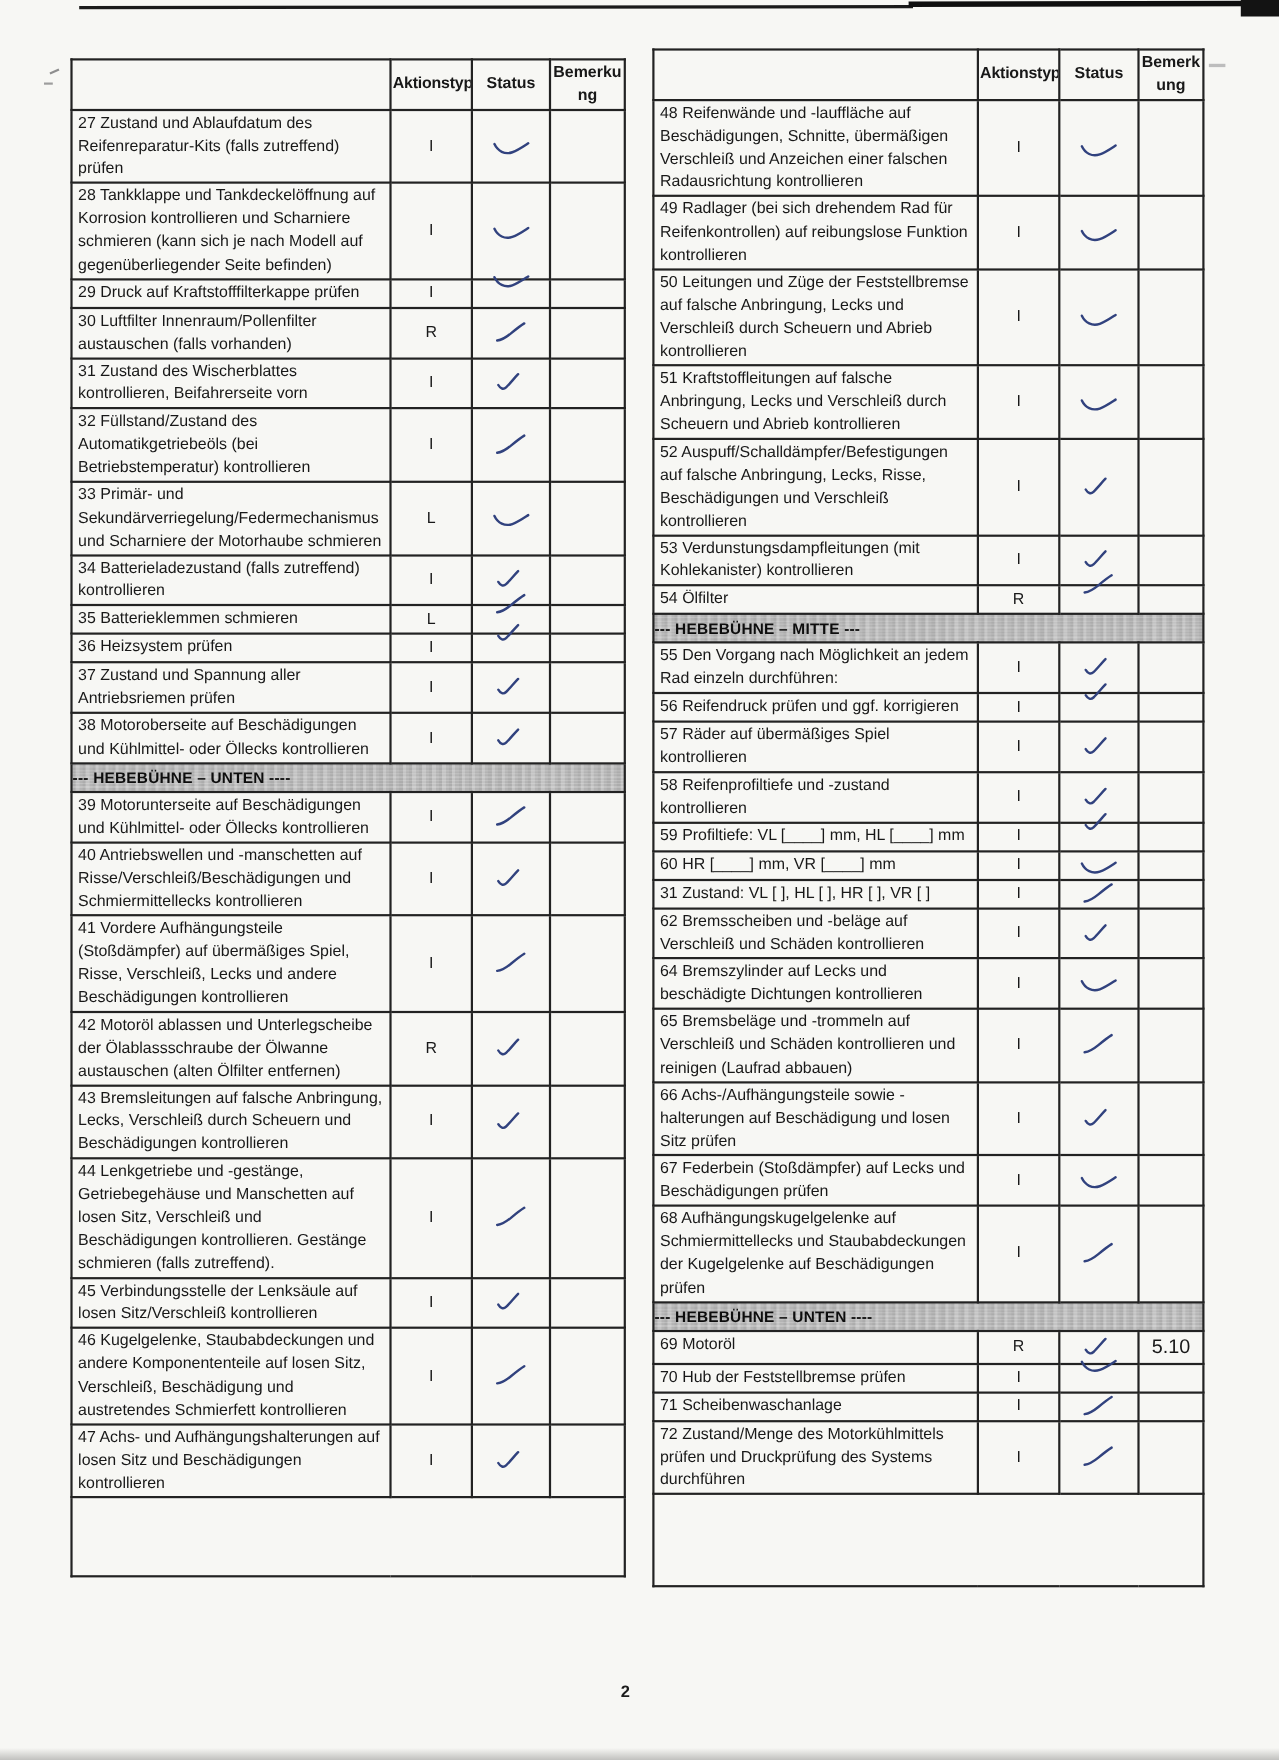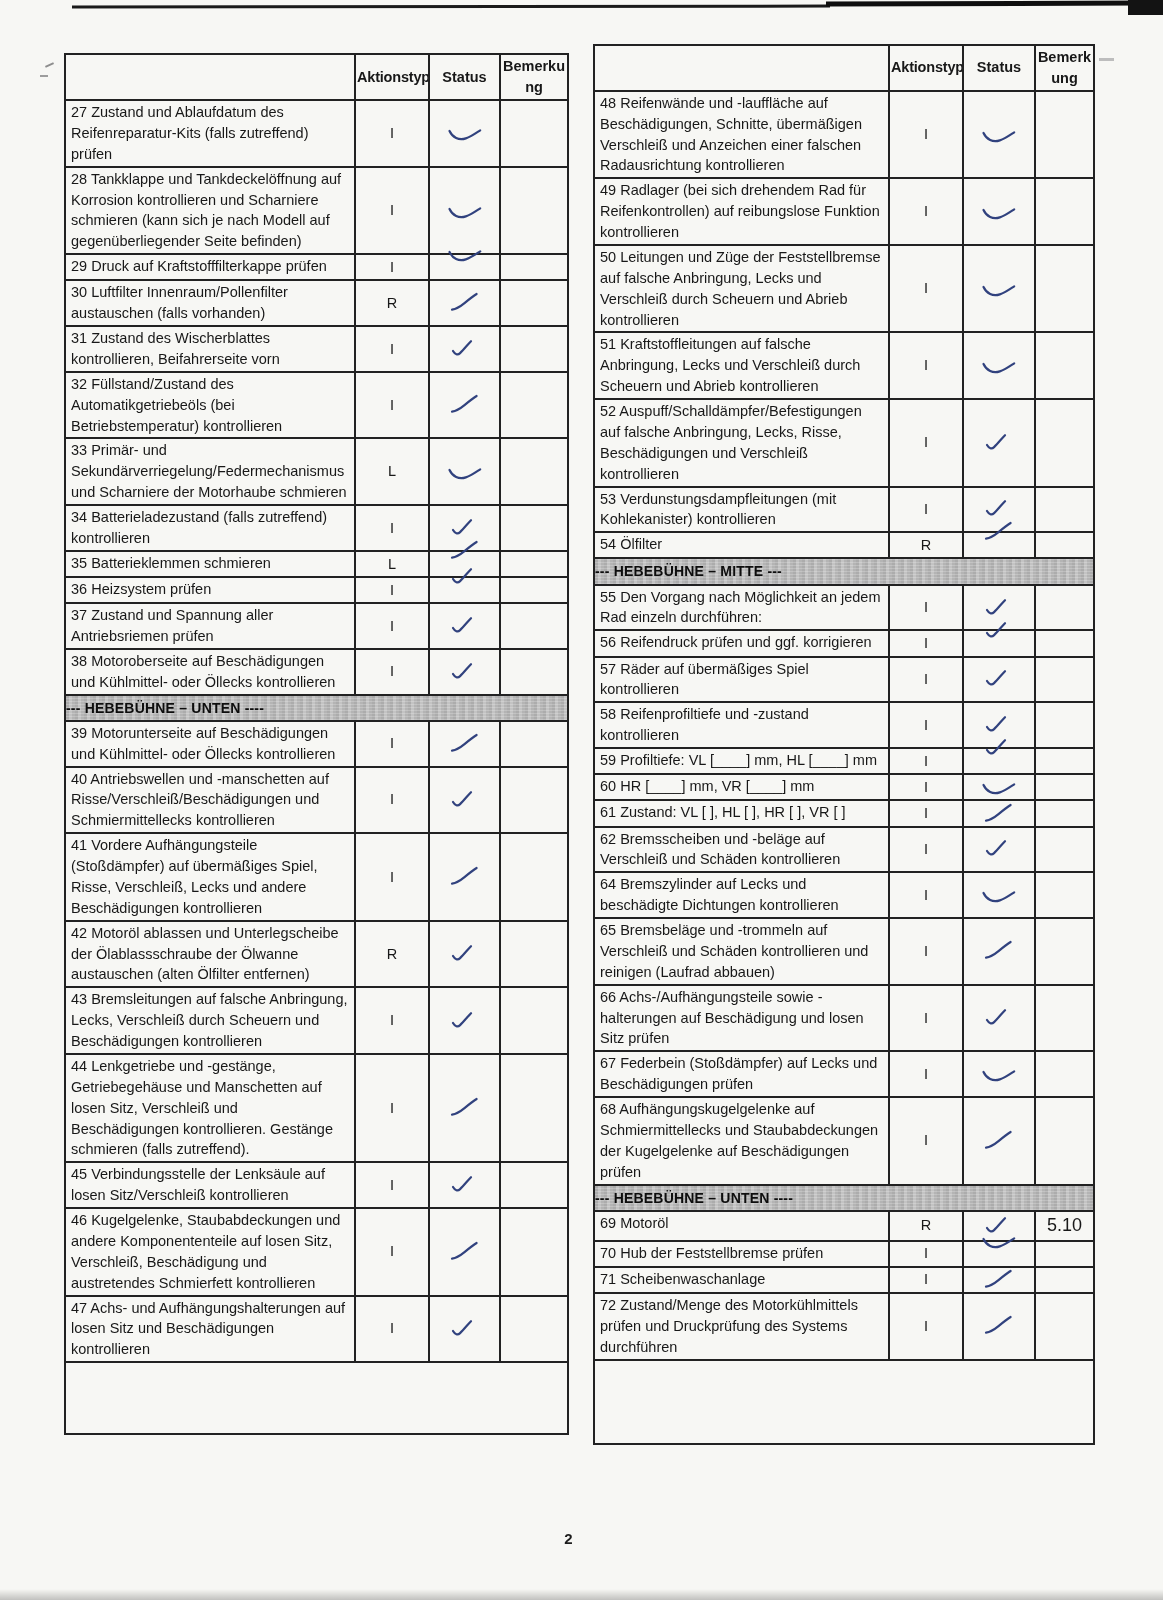--- a/index.html
+++ b/index.html
@@ -395,21 +395,21 @@
           </tr>
           <tr>
             <td>60 HR [____] mm, VR [____] mm</td>
             <td class="c-action">I</td>
             <td class="c-status"><svg viewBox="0 0 42 22" width="42" height="22" class="checkmark">
                 <path d="M5.5 9 C8.5 15.4 14.8 18.8 21.8 16.4 C26.9 14.6 31.6 11.3 36.2 8.3" fill="none" stroke="#31427e" stroke-width="2.2" stroke-linecap="round"></path>
               </svg></td>
             <td class="c-remark"></td>
           </tr>
           <tr>
-            <td>61 Zustand: VL [ ], HL [ ], HR [ ], VR [ ]</td>
+            <td>31 Zustand: VL [ ], HL [ ], HR [ ], VR [ ]</td>
             <td class="c-action">I</td>
             <td class="c-status"><svg viewBox="0 0 42 22" width="42" height="22" class="checkmark">
                 <path d="M8 17.6 C12 17.1 16 14.8 20.5 11.1 C25 7.4 29 4.2 32.6 2" fill="none" stroke="#31427e" stroke-width="2.2" stroke-linecap="round"></path>
               </svg></td>
             <td class="c-remark"></td>
           </tr>
           <tr>
             <td>62 Bremsscheiben und -beläge auf Verschleiß und Schäden kontrollieren</td>
             <td class="c-action">I</td>
             <td class="c-status"><svg viewBox="0 0 42 22" width="42" height="22" class="checkmark">

